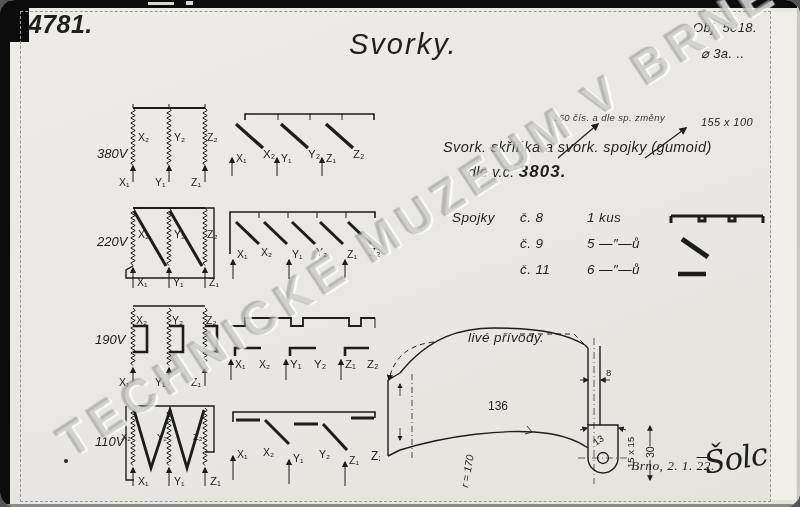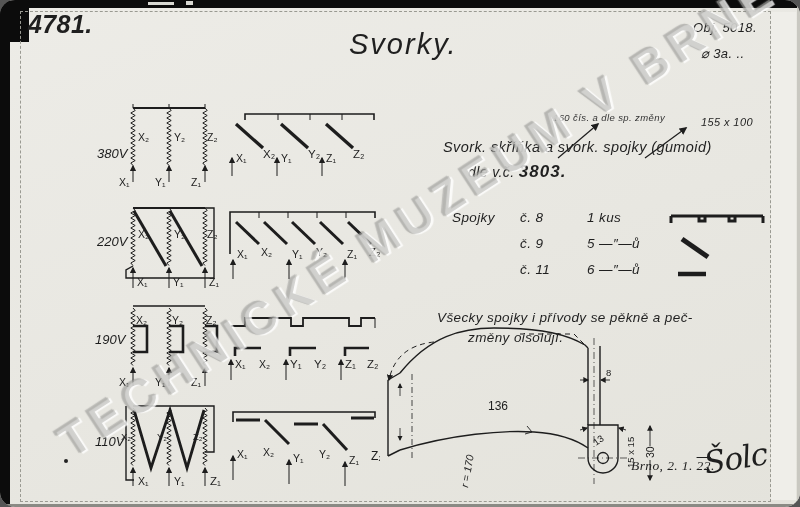--- a/index.html
+++ b/index.html
@@ -270,22 +270,21 @@
     </div>
     <div class="sprow">
       <span class="c2">č. 11</span>
       <span class="c3">6 —″—ů</span>
       <svg class="ic" style="left:222px;top:6px" width="60" height="12" viewBox="0 0 60 12">
         <line x1="4" y1="6" x2="32" y2="6" stroke="#1d1d1d" stroke-width="4.5"></line>
       </svg>
     </div>
   </div>
 
-  <div class="abs iso1 hand">Všecky spojky i přívody se pěkně a peč-</div>
-  <div class="abs iso2 hand">změny oisolují.</div>
+  <div class="abs iso2 hand">livé přívody.</div>
 
   <svg class="abs" style="left:372px;top:318px" width="330" height="185" viewBox="0 0 330 185">
 
     <path d="M62,24 Q24,28 17,62" fill="none" stroke="#1d1d1d" stroke-width="1" stroke-dasharray="5,4" marker-end="url(#ah)"></path>
     <polyline points="148,16 202,16 212,26" fill="none" stroke="#1d1d1d" stroke-width="1" stroke-dasharray="5,4"></polyline>
 
     <path d="M16,62 v76 M16,62 l12,-7 M16,138 l12,-6" fill="none" stroke="#1d1d1d" stroke-width="1.4"></path>
     <line x1="40" y1="56" x2="40" y2="142" stroke="#1d1d1d" stroke-width=".8" stroke-dasharray="6,3,1,3"></line>
     <line x1="28" y1="78" x2="28" y2="66" stroke="#1d1d1d" stroke-width=".8" marker-end="url(#ah)"></line>
     <line x1="28" y1="110" x2="28" y2="122" stroke="#1d1d1d" stroke-width=".8" marker-end="url(#ah)"></line>

